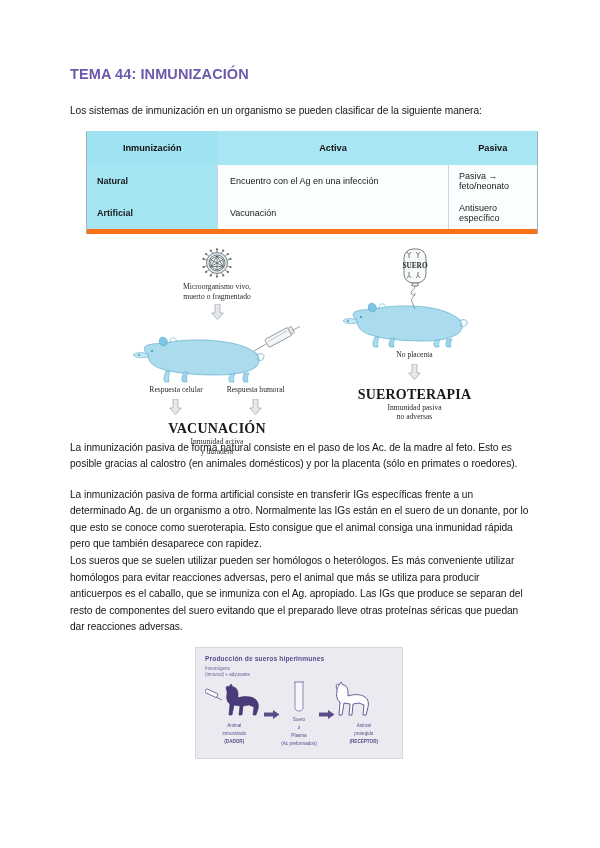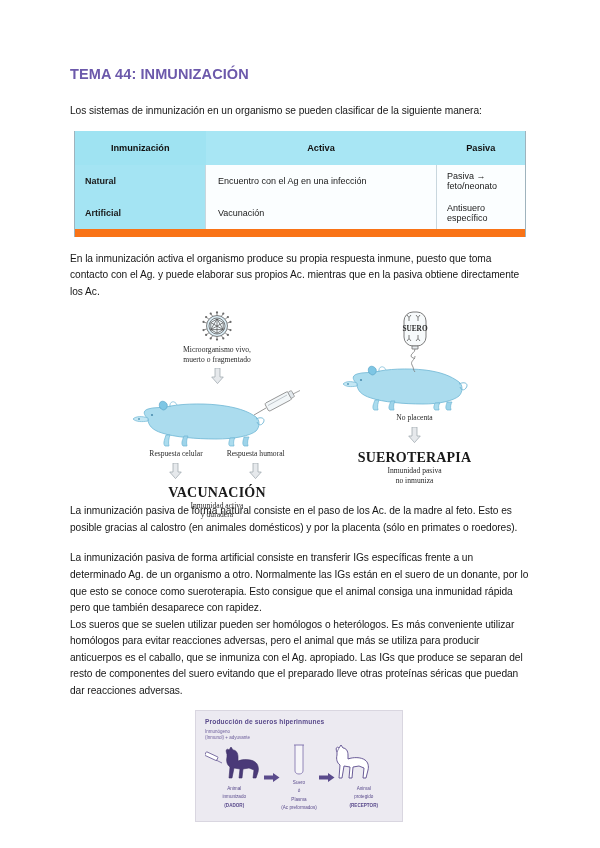--- a/index.html
+++ b/index.html
@@ -45,21 +45,21 @@
     line-height: 1.62;
     color: #161616;
     margin: 0 0 11px 0;
     text-align: left;
     letter-spacing: -0.05px;
   }
   .para.tight { margin-bottom: 0; }
 
   
   .tbl-wrap {
-    margin: 8px 0 14px 4px;
+    margin: 8px 0 14px 16px;
     width: 452px;
     border-left: 1px solid #9fb3bd;
     border-right: 1px solid #9fb3bd;
     background: #000000;
     box-sizing: border-box;
   }
   table.cls-table {
     border-collapse: collapse;
     width: 100%;
     font-size: 8.6px;
@@ -84,21 +84,21 @@
   }
   .thead-row th.col-mid, .thead-row th.col-last {
     background: #a8e6f4;
   }
   .body-row td {
     height: 20px;
     font-size: 9px;
     border-bottom: 1px solid #c9d7de;
     background: #fbfeff;
   }
-  .body-row:last-child td { border-bottom: 8px solid #f97316; }
+  .body-row:last-child td { border-bottom: 5px solid #f97316; }
   .body-row td.col-first {
     background: #a4e4f3;
     font-weight: bold;
     width: 112px;
     padding-left: 10px;
     border-right: 1px solid #c9d7de;
   }
   .body-row td.col-mid {
     width: 210px;
     padding-left: 12px;
@@ -215,21 +215,20 @@
           </tr>
           <tr class="body-row">
             <td class="col-first">Artificial</td>
             <td class="col-mid">Vacunación</td>
             <td class="col-last">Antisuero específico</td>
           </tr>
         </tbody>
       </table>
     </div>
 
-    <p class="para">En la inmunización activa el organismo produce su propia respuesta inmune, puesto que toma contacto con el Ag. y puede elaborar sus propios Ac. mientras que en la pasiva obtiene directamente los Ac.</p>
 
     <div class="fig-pigs">
 
       <div class="panel panel-left">
 
         <svg width="34" height="32" viewBox="0 0 34 32" style="display:block;margin:0 auto;">
           <g stroke="#4a4a4a" stroke-width="0.7" fill="none">
             <circle cx="17" cy="15" r="10.5" fill="#ddeef6"></circle>
             <circle cx="17" cy="15" r="8" fill="#eaf6fb"></circle>
             <polygon points="17,8 23.2,11.6 23.2,18.6 17,22.2 10.8,18.6 10.8,11.6" fill="#f4fbfe"></polygon>
@@ -358,21 +357,21 @@
         </svg>
 
         <div class="cap-small" style="margin-top:2px;">No placenta</div>
 
         <svg class="arrow-down" viewBox="0 0 13 16" style="margin-top:4px;">
           <polygon points="4,0 9,0 9,9 12.3,9 6.5,15.6 0.7,9 4,9" fill="#e6e9ec" stroke="#9aa3aa" stroke-width="0.7"></polygon>
         </svg>
 
         <div class="cap-bold" style="margin-top:3px;">SUEROTERAPIA</div>
         <div class="cap-small">Inmunidad pasiva</div>
-        <div class="cap-small">no inmuniza</div>
+        <div class="cap-small">no adversas</div>
       </div>
     </div>
 
     <p class="para">La inmunización pasiva de forma natural consiste en el paso de los Ac. de la madre al feto. Esto es posible gracias al calostro (en animales domésticos) y por la placenta (sólo en primates o roedores).</p>
 
     <p class="para tight" style="margin-top:14px;">La inmunización pasiva de forma artificial consiste en transferir IGs específicas frente a un determinado Ag. de un organismo a otro. Normalmente las IGs están en el suero de un donante, por lo que esto se conoce como sueroterapia. Esto consigue que el animal consiga una inmunidad rápida pero que también desaparece con rapidez.</p>
 
     <p class="para">Los sueros que se suelen utilizar pueden ser homólogos o heterólogos. Es más conveniente utilizar homólogos para evitar reacciones adversas, pero el animal que más se utiliza para producir anticuerpos es el caballo, que se inmuniza con el Ag. apropiado. Las IGs que produce se separan del resto de componentes del suero evitando que el preparado lleve otras proteínas séricas que puedan dar reacciones adversas.</p>
 
     <div class="fig-horses">

